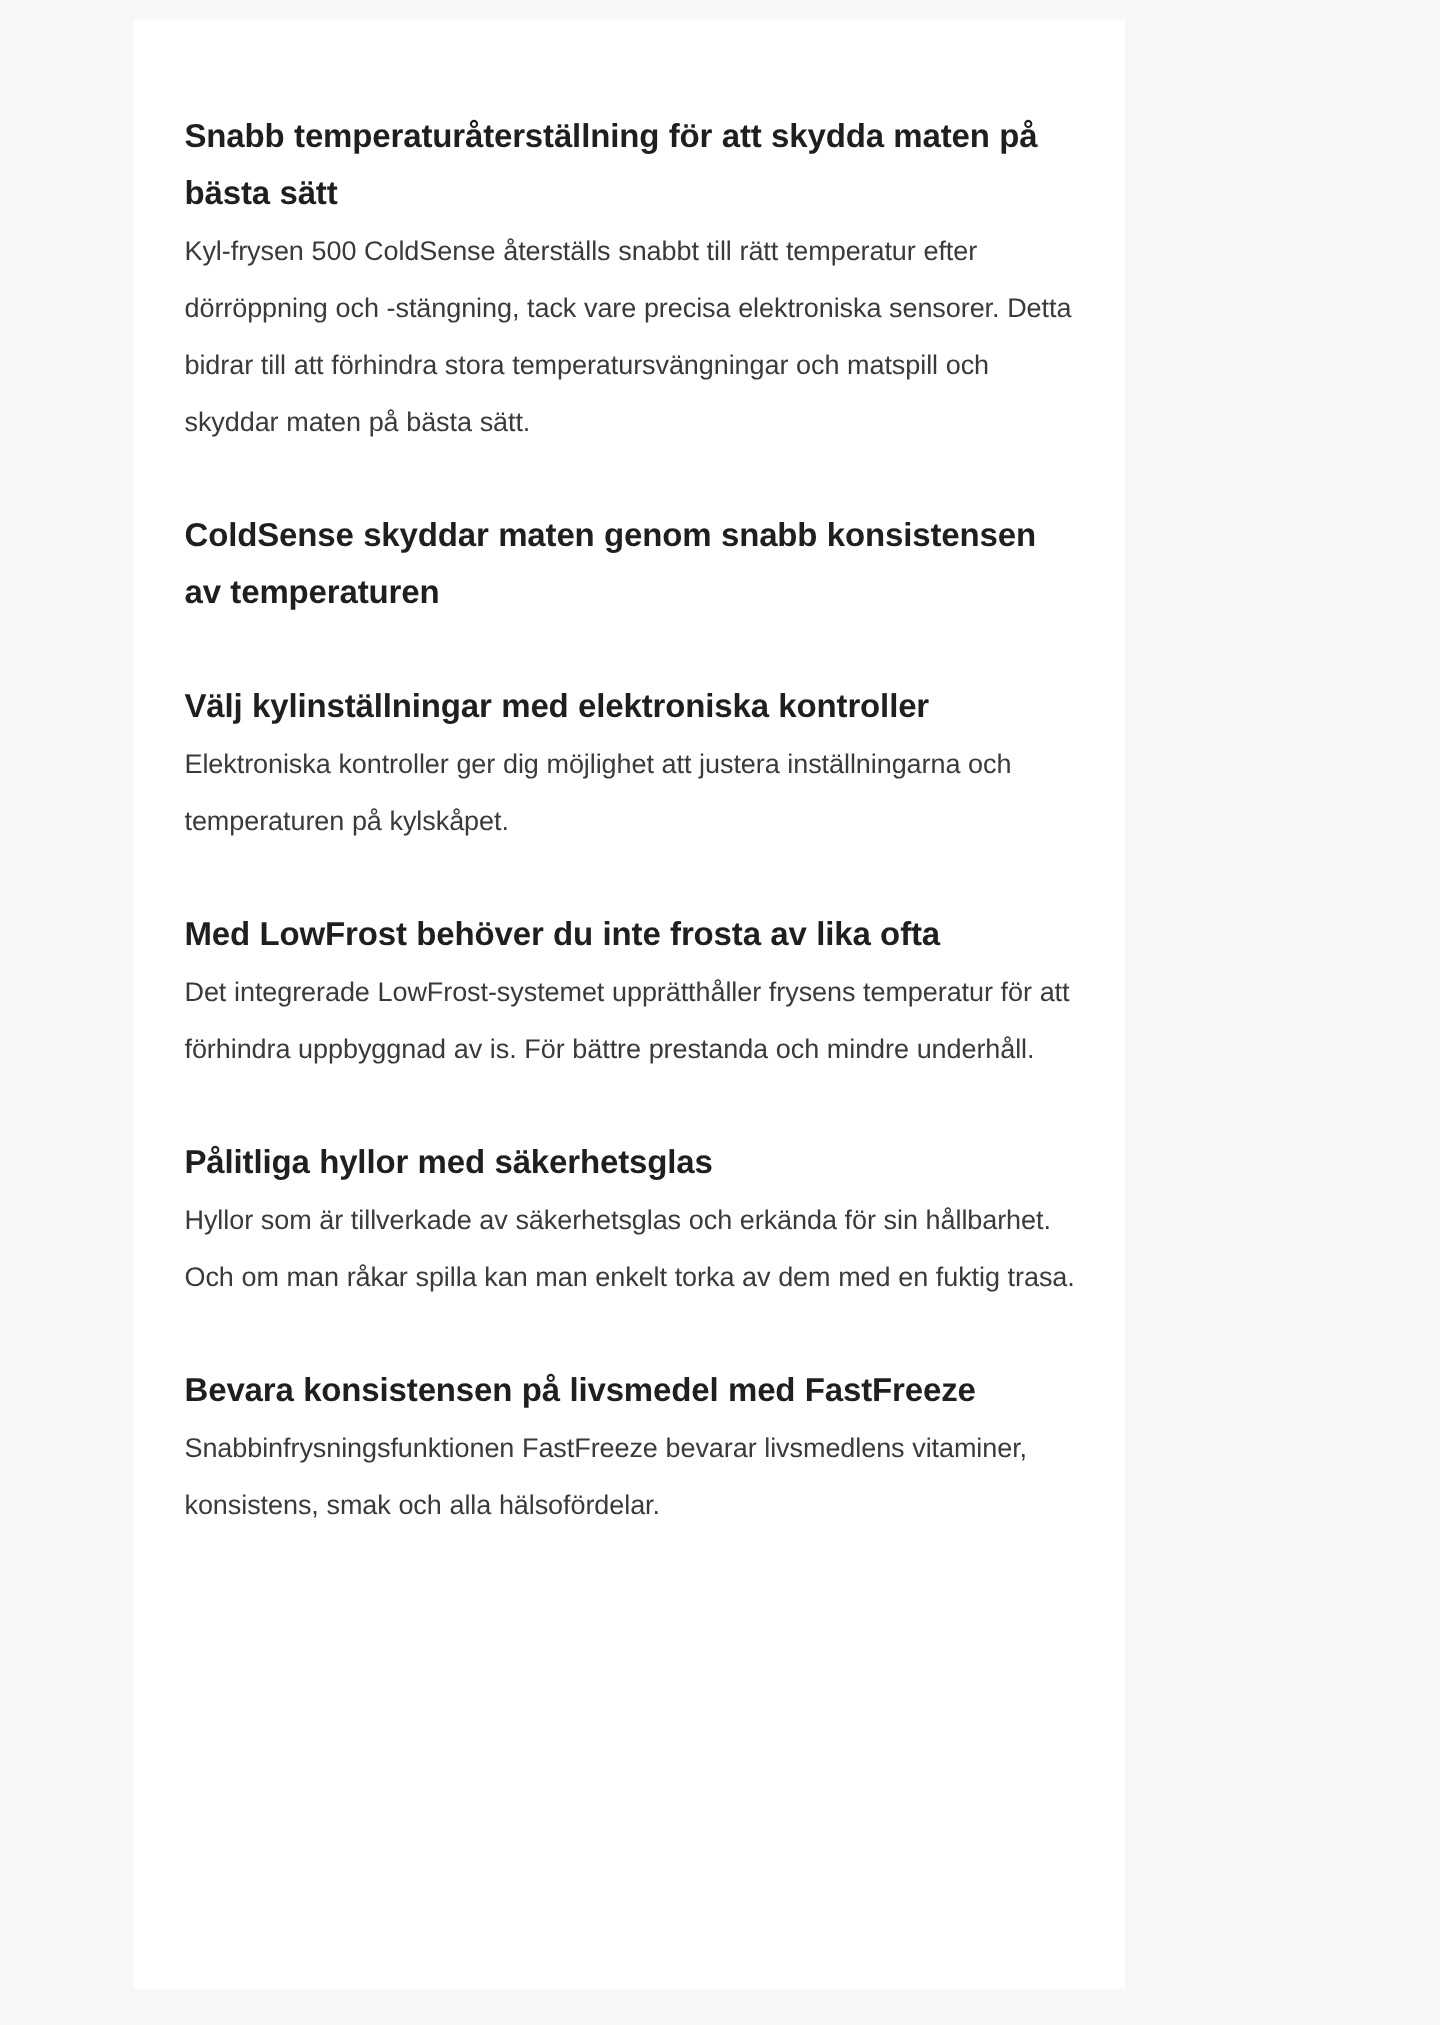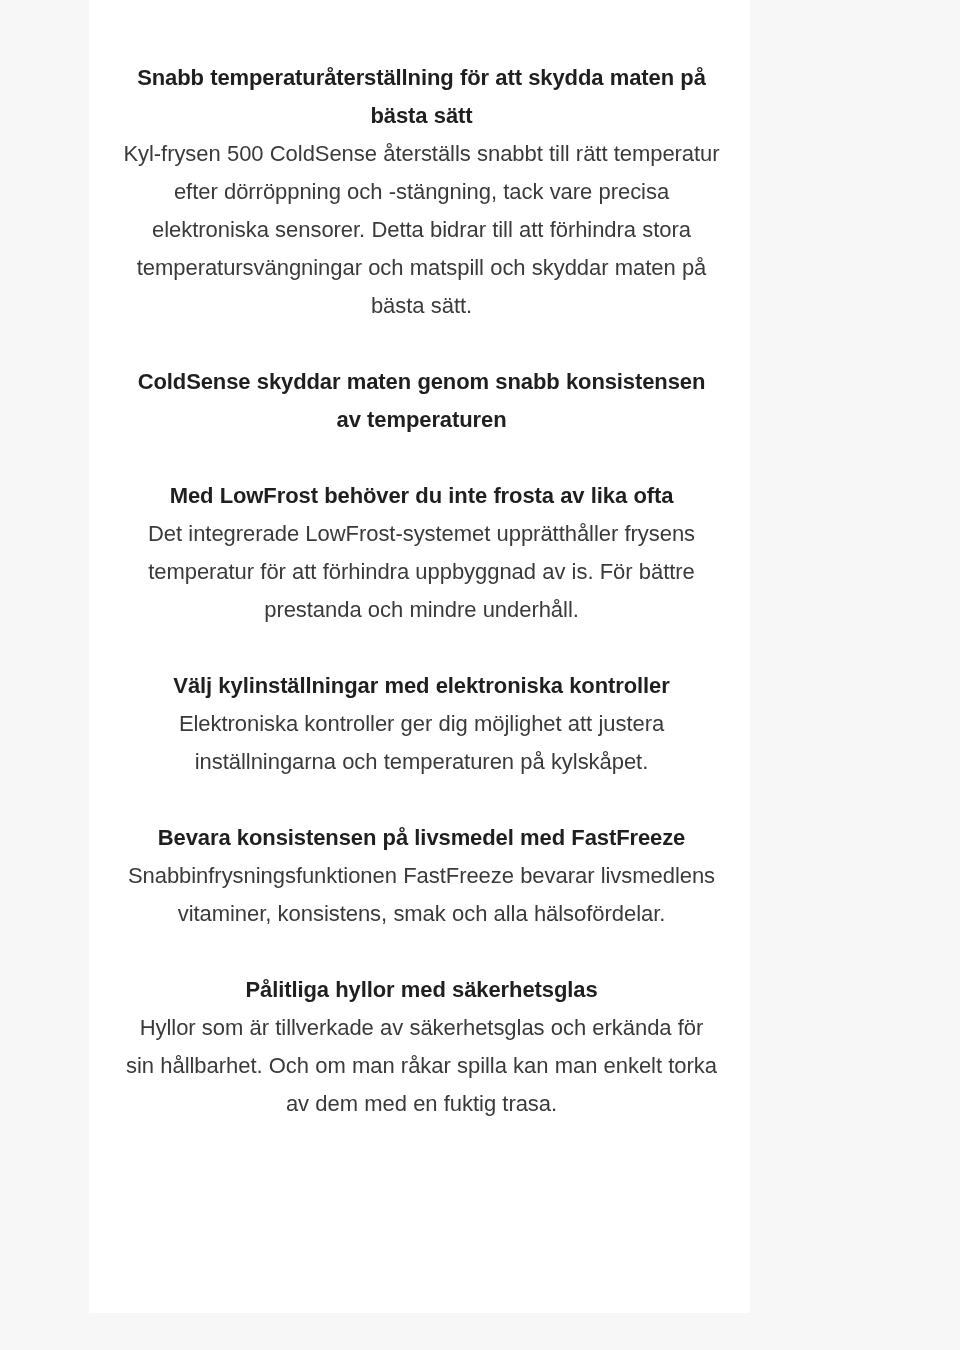--- a/index.html
+++ b/index.html
@@ -17,26 +17,25 @@
   }
   .page-canvas {
     position: relative;
     width: 960px;
     height: 1350px;
     background: #f7f7f8;
   }
   .content-column {
     position: absolute;
     left: 89px;
-    top: 0;
+    top: 13px;
     width: 661px;
     height: 1313px;
     background: #ffffff;
     box-sizing: border-box;
-    text-align: center;
   }
   .article {
     position: absolute;
     left: 34px;
     top: 0;
     width: 597px;
   }
   .section {
     margin: 0 0 38px 0;
   }
@@ -49,21 +48,21 @@
     font-size: 22px;
     line-height: 38px;
     font-weight: 700;
     color: #1f1f1f;
     letter-spacing: -0.1px;
     word-spacing: 0.3px;
   }
   .section-body {
     margin: 0;
     padding: 0;
-    font-size: 22px;
+    font-size: 18px;
     line-height: 38px;
     font-weight: 400;
     color: #3a3a3a;
     letter-spacing: -0.05px;
     word-spacing: 0.2px;
   }
   .spacer-top {
     height: 59px;
   }
 </style>
@@ -78,34 +77,34 @@
       <section class="section">
         <h2 class="section-heading">Snabb temperaturåterställning för att skydda maten på bästa sätt</h2>
         <p class="section-body">Kyl-frysen 500 ColdSense återställs snabbt till rätt temperatur efter dörröppning och -stängning, tack vare precisa elektroniska sensorer. Detta bidrar till att förhindra stora temperatursvängningar och matspill och skyddar maten på bästa sätt.</p>
       </section>
 
       <section class="section">
         <h2 class="section-heading">ColdSense skyddar maten genom snabb konsistensen av temperaturen</h2>
       </section>
 
       <section class="section">
+        <h2 class="section-heading">Välj kylinställningar med elektroniska kontroller</h2>
+        <p class="section-body">Elektroniska kontroller ger dig möjlighet att justera inställningarna och temperaturen på kylskåpet.</p>
+      </section>
+
+      <section class="section">
         <h2 class="section-heading">Med LowFrost behöver du inte frosta av lika ofta</h2>
         <p class="section-body">Det integrerade LowFrost-systemet upprätthåller frysens temperatur för att förhindra uppbyggnad av is. För bättre prestanda och mindre underhåll.</p>
       </section>
 
       <section class="section">
-        <h2 class="section-heading">Välj kylinställningar med elektroniska kontroller</h2>
-        <p class="section-body">Elektroniska kontroller ger dig möjlighet att justera inställningarna och temperaturen på kylskåpet.</p>
+        <h2 class="section-heading">Pålitliga hyllor med säkerhetsglas</h2>
+        <p class="section-body">Hyllor som är tillverkade av säkerhetsglas och erkända för sin hållbarhet. Och om man råkar spilla kan man enkelt torka av dem med en fuktig trasa.</p>
       </section>
 
       <section class="section">
         <h2 class="section-heading">Bevara konsistensen på livsmedel med FastFreeze</h2>
         <p class="section-body">Snabbinfrysningsfunktionen FastFreeze bevarar livsmedlens vitaminer, konsistens, smak och alla hälsofördelar.</p>
       </section>
 
-      <section class="section">
-        <h2 class="section-heading">Pålitliga hyllor med säkerhetsglas</h2>
-        <p class="section-body">Hyllor som är tillverkade av säkerhetsglas och erkända för sin hållbarhet. Och om man råkar spilla kan man enkelt torka av dem med en fuktig trasa.</p>
-      </section>
-
     </div>
   </div>
 </div>
 
 </body></html>

